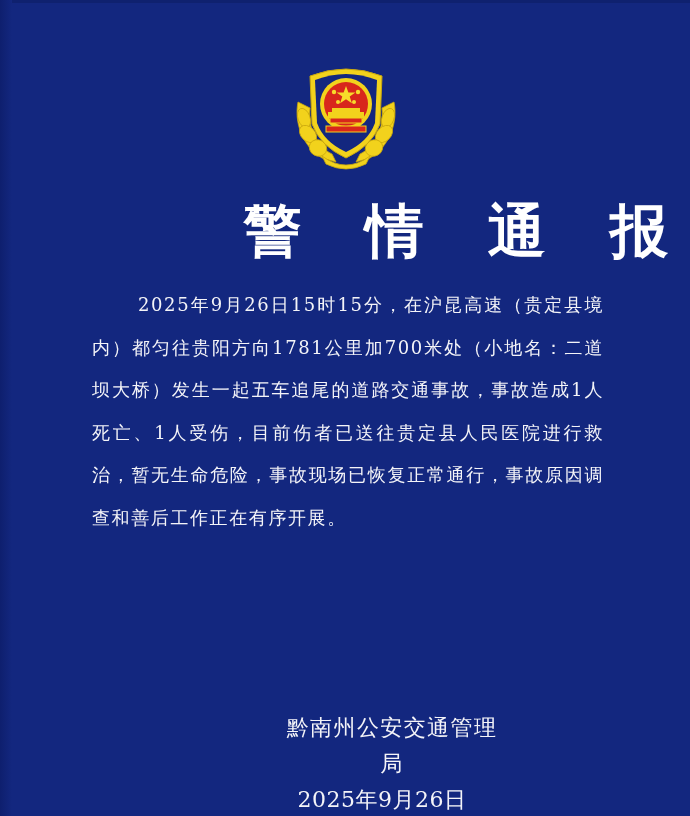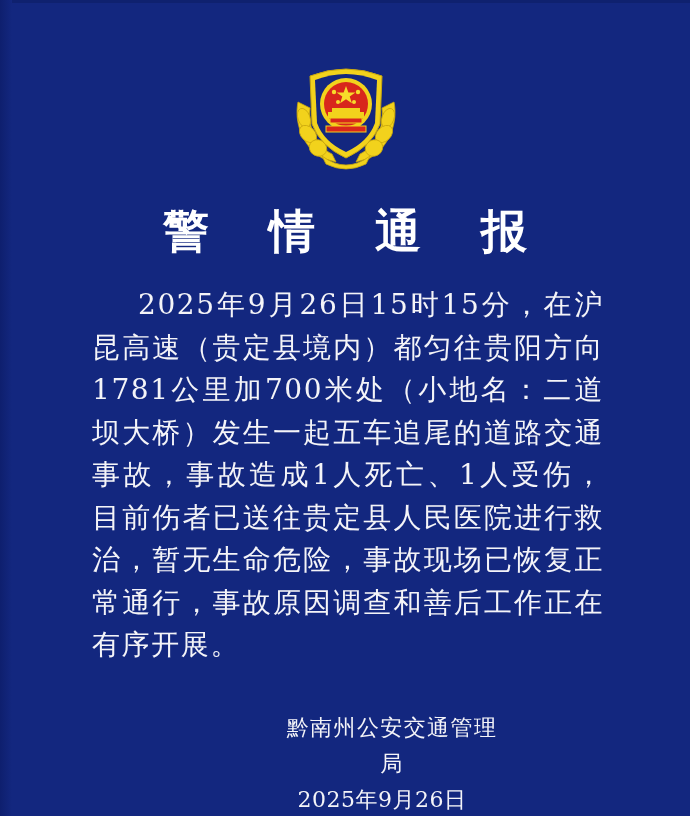--- a/index.html
+++ b/index.html
@@ -16,28 +16,28 @@
   }
   .edge-top {
     position: absolute; left: 0; top: 0; width: 690px; height: 3px;
     background: #0f216f;
   }
   .emblem {
     position: absolute; left: 292px; top: 62px; width: 108px; height: 108px;
   }
   .title {
     position: absolute; left: 0; top: 196px; width: 690px;
-    text-align: center;
+    text-align: right;
     font-family: "DejaVu Sans", "Liberation Sans", sans-serif;
-    font-weight: bold; font-size: 46px; letter-spacing: 22px;
+    font-weight: bold; font-size: 58px; letter-spacing: 22px;
     text-indent: 22px; line-height: 70px; color: #ffffff;
   }
   .body-text {
     position: absolute; left: 92px; top: 284px; width: 512px;
-    font-size: 28px; line-height: 42.5px;
+    font-size: 18px; line-height: 42.5px;
     text-align: justify; letter-spacing: 1.6px;
     text-indent: 46px;
   }
   .signature {
     position: absolute; left: 262px; top: 710px; width: 240px;
     text-align: center; font-size: 22px; line-height: 36px;
   }
   .signature .org { letter-spacing: 1.4px; margin-left: 20px; }
   .signature .date { margin-top: 0; letter-spacing: 0.5px; }
 </style>

